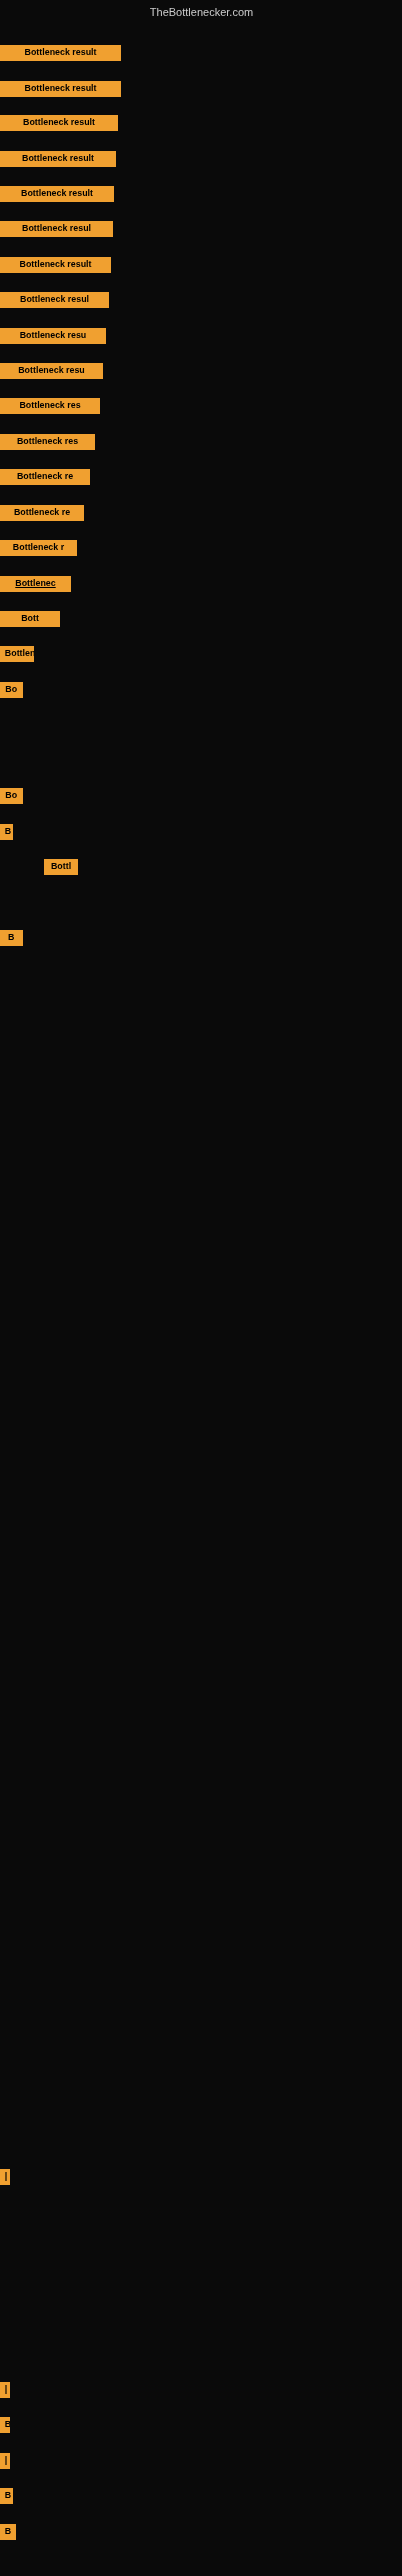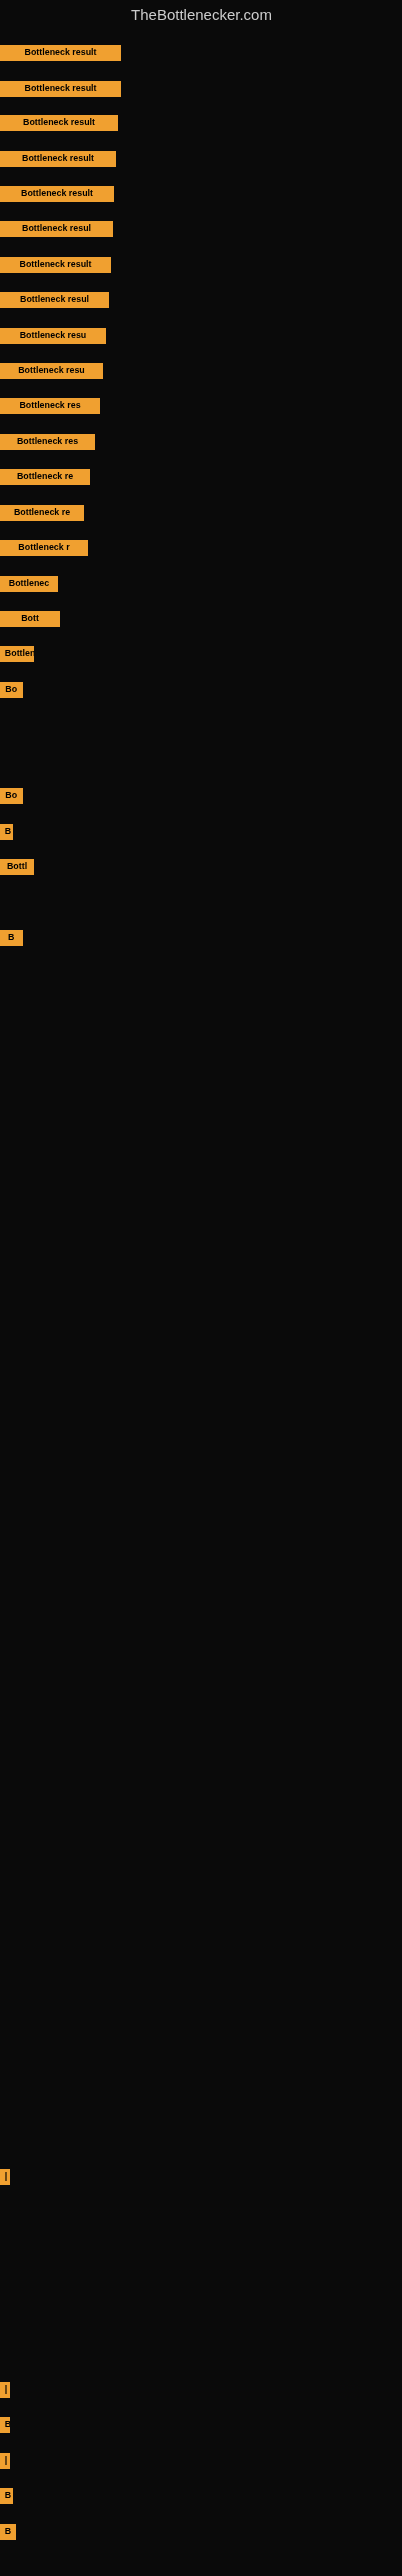--- a/index.html
+++ b/index.html
@@ -13,21 +13,21 @@
       background-color: #0a0a0a;
       width: 403px;
       min-height: 2576px;
       font-family: Arial, sans-serif;
       position: relative;
     }
 
     .site-title {
       text-align: center;
       color: #cccccc;
-      font-size: 15px;
+      font-size: 11px;
       padding: 6.4px 0 3.2px 0;
     }
 
     .bottleneck-bar {
       background-color: #f0a030;
       color: #000;
       font-size: 8.9px;
       font-weight: bold;
       padding: 2.4px 4.8px;
       display: inline-block;
@@ -50,28 +50,28 @@
     <div class="bottleneck-bar" style="top: 186px; width: 114px; height: 16px; font-size: 8.9px; line-height: 11.3px;">Bottleneck result</div>
     <div class="bottleneck-bar" style="top: 221px; width: 113px; height: 16px; font-size: 8.9px; line-height: 11.3px;">Bottleneck resul</div>
     <div class="bottleneck-bar" style="top: 257px; width: 111px; height: 16px; font-size: 8.9px; line-height: 11.3px;">Bottleneck result</div>
     <div class="bottleneck-bar" style="top: 292px; width: 109px; height: 16px; font-size: 8.9px; line-height: 11.3px;">Bottleneck resul</div>
     <div class="bottleneck-bar" style="top: 328px; width: 106px; height: 16px; font-size: 8.9px; line-height: 11.3px;">Bottleneck resu</div>
     <div class="bottleneck-bar" style="top: 363px; width: 103px; height: 16px; font-size: 8.9px; line-height: 11.3px;">Bottleneck resu</div>
     <div class="bottleneck-bar" style="top: 398px; width: 100px; height: 16px; font-size: 8.9px; line-height: 11.3px;">Bottleneck res</div>
     <div class="bottleneck-bar" style="top: 434px; width: 95px; height: 16px; font-size: 8.9px; line-height: 11.3px;">Bottleneck res</div>
     <div class="bottleneck-bar" style="top: 469px; width: 90px; height: 16px; font-size: 8.9px; line-height: 11.3px;">Bottleneck re</div>
     <div class="bottleneck-bar" style="top: 505px; width: 84px; height: 16px; font-size: 8.9px; line-height: 11.3px;">Bottleneck re</div>
-    <div class="bottleneck-bar" style="top: 540px; width: 88px; height: 16px; font-size: 8.9px; line-height: 11.3px;">Bottleneck r</div>
-    <div class="bottleneck-bar" style="top: 576px; width: 58px; height: 16px; font-size: 8.9px; line-height: 11.3px;">Bottlenec</div>
+    <div class="bottleneck-bar" style="top: 540px; width: 77px; height: 16px; font-size: 8.9px; line-height: 11.3px;">Bottleneck r</div>
+    <div class="bottleneck-bar" style="top: 576px; width: 71px; height: 16px; font-size: 8.9px; line-height: 11.3px; text-decoration: underline;">Bottlenec</div>
     <div class="bottleneck-bar" style="top: 611px; width: 60px; height: 16px; font-size: 8.9px; line-height: 11.3px;">Bott</div>
     <div class="bottleneck-bar" style="top: 646px; width: 34px; height: 16px; font-size: 8.9px; line-height: 11.3px;">Bottlen</div>
     <div class="bottleneck-bar" style="top: 682px; width: 22.5px; height: 16px; font-size: 8.9px; line-height: 11.3px;">Bo</div>
     <div class="bottleneck-bar" style="top: 788px; width: 22.5px; height: 16px; font-size: 8.9px; line-height: 11.3px;">Bo</div>
     <div class="bottleneck-bar" style="top: 824px; width: 13px; height: 16px; font-size: 8.9px; line-height: 11.3px;">B</div>
-    <div class="bottleneck-bar" style="top: 859px; width: 34px; height: 16px; font-size: 8.9px; line-height: 11.3px;">Bottl</div>
+    <div class="bottleneck-bar" style="top: 859px; width: 34px; height: 16px; font-size: 8.9px; line-height: 11.3px; margin-left: 44px;">Bottl</div>
     <div class="bottleneck-bar" style="top: 930px; width: 22.5px; height: 16px; font-size: 8.9px; line-height: 11.3px;">B</div>
     <div class="bottleneck-bar" style="top: 2169px; width: 6.4px; height: 16px; font-size: 8.9px; line-height: 11.3px;">|</div>
     <div class="bottleneck-bar" style="top: 2382px; width: 6.4px; height: 16px; font-size: 8.9px; line-height: 11.3px;">|</div>
     <div class="bottleneck-bar" style="top: 2417px; width: 9.7px; height: 16px; font-size: 8.9px; line-height: 11.3px;">B</div>
     <div class="bottleneck-bar" style="top: 2453px; width: 6.4px; height: 16px; font-size: 8.9px; line-height: 11.3px;">|</div>
     <div class="bottleneck-bar" style="top: 2488px; width: 13px; height: 16px; font-size: 8.9px; line-height: 11.3px;">B</div>
     <div class="bottleneck-bar" style="top: 2524px; width: 16px; height: 16px; font-size: 8.9px; line-height: 11.3px;">B</div>
   </div>
 
 

